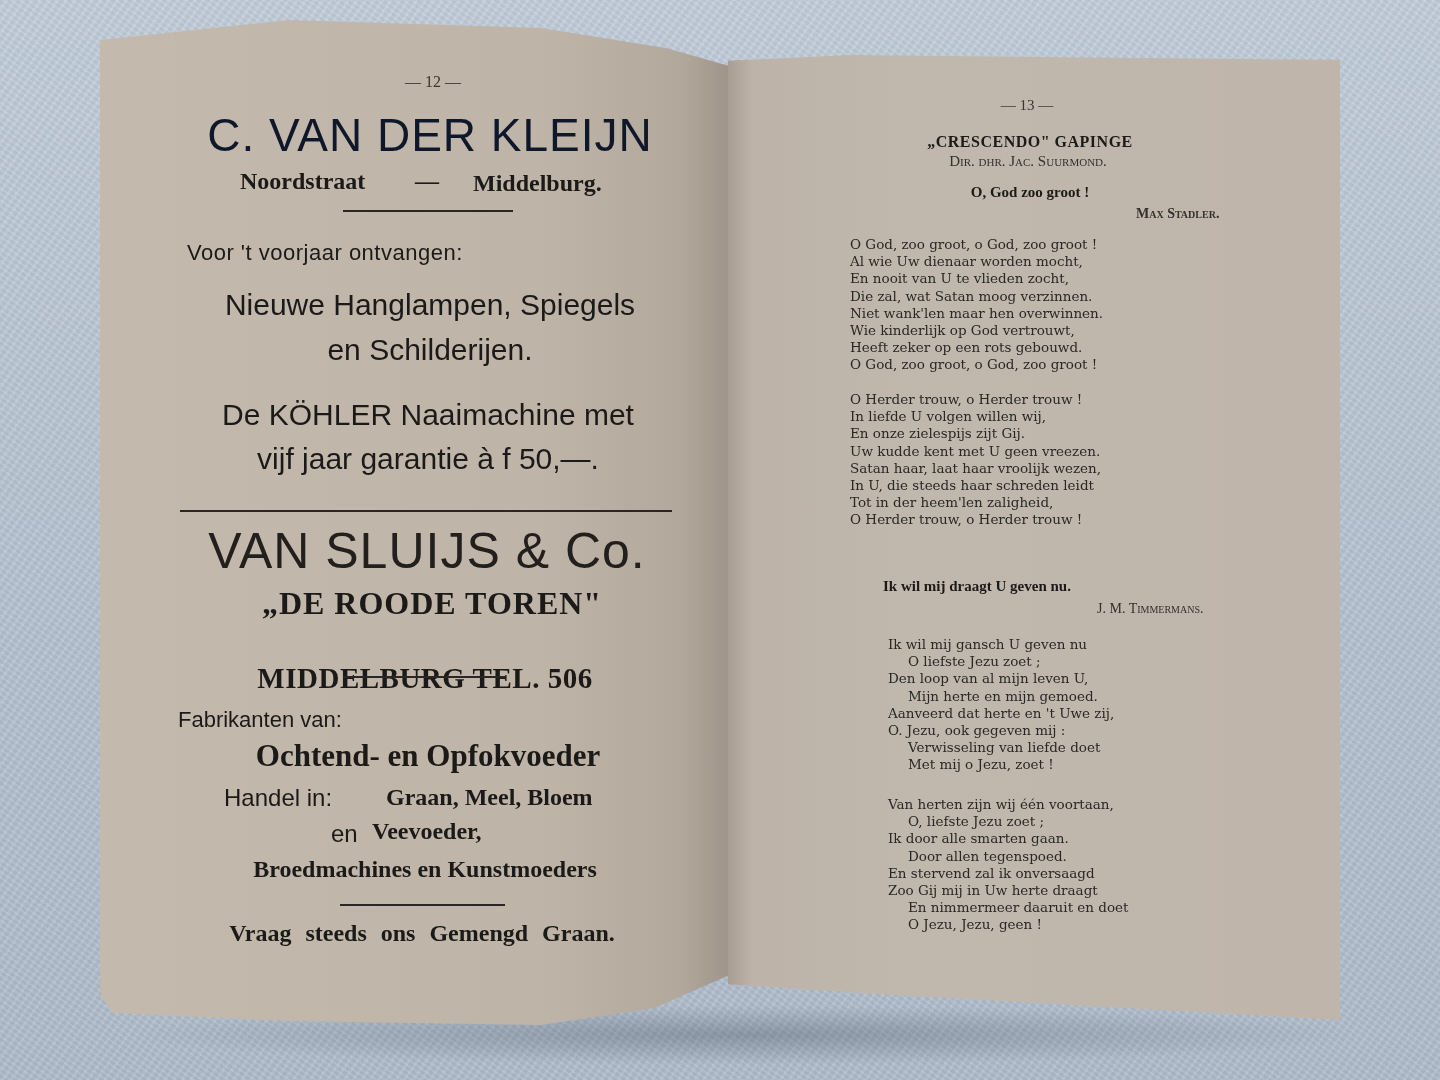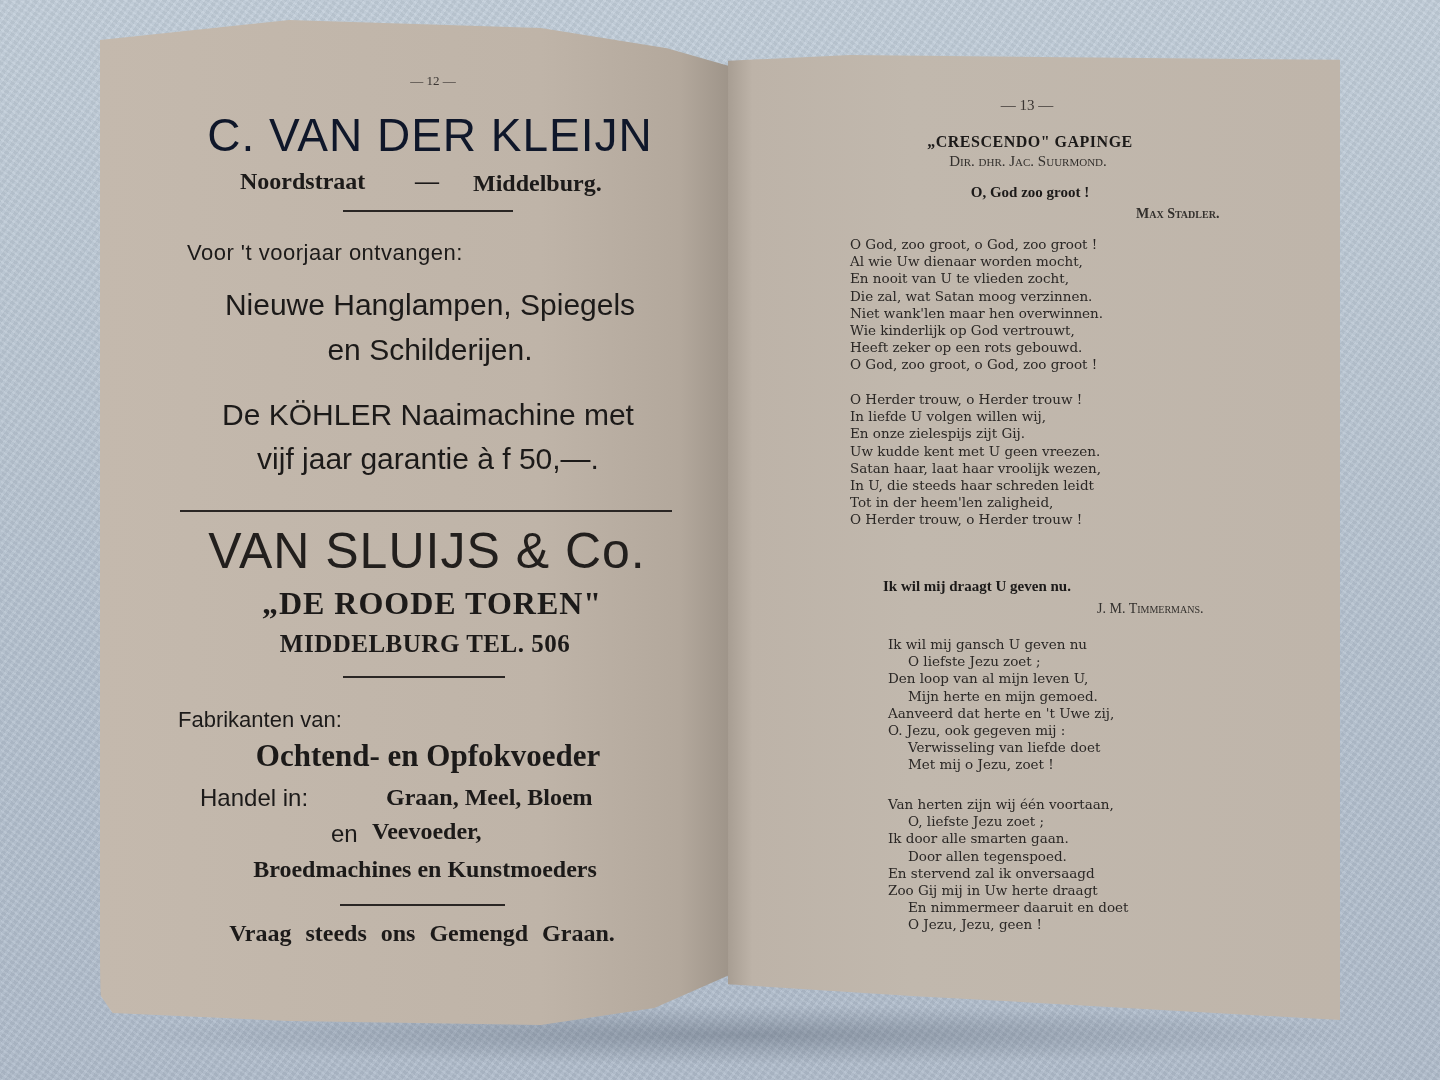--- a/index.html
+++ b/index.html
@@ -43,45 +43,45 @@
   .poem div { white-space:nowrap; }
   .indent { padding-left:20px; }
 </style>
 </head>
 <body>
 
 <div class="shadow"></div>
 
 <div class="page page-left"></div>
 
-<div class="abs center" style="left:433px; top:73px; font-size:13px; color:#3a3532;">— 12 —</div>
+<div class="abs center" style="left:433px; top:73px; font-size:16px; color:#3a3532;">— 12 —</div>
 
 <div class="abs center sans" style="left:430px; top:108px; font-size:46px; letter-spacing:1px; color:#0f172a;">C. VAN DER KLEIJN</div>
 
 <div class="abs sansb" style="left:240px; top:168px; font-size:24px;">Noordstraat</div>
 <div class="abs sansb" style="left:415px; top:168px; font-size:24px;">—</div>
 <div class="abs sansb" style="left:473px; top:170px; font-size:24px;">Middelburg.</div>
 <div class="rule" style="left:343px; top:210px; width:170px;"></div>
 
 <div class="abs sans" style="left:187px; top:240px; font-size:22px; letter-spacing:0.5px;">Voor 't voorjaar ontvangen:</div>
 <div class="abs center sans" style="left:430px; top:288px; font-size:30px;">Nieuwe Hanglampen, Spiegels</div>
 <div class="abs center sans" style="left:430px; top:333px; font-size:30px;">en Schilderijen.</div>
 <div class="abs center sans" style="left:428px; top:398px; font-size:30px;">De KÖHLER Naaimachine met</div>
 <div class="abs center sans" style="left:428px; top:442px; font-size:30px;">vijf jaar garantie à f 50,—.</div>
 
 <div class="rule" style="left:180px; top:510px; width:492px;"></div>
 
 <div class="abs center sans" style="left:427px; top:522px; font-size:50px; letter-spacing:1px; color:#221f1d;">VAN SLUIJS &amp; Co.</div>
 <div class="abs center sansb" style="left:432px; top:585px; font-size:32px; letter-spacing:1px;">„DE ROODE TOREN"</div>
-<div class="abs center sansb" style="left:425px; top:630px; font-size:25px; letter-spacing:0.5px;">MIDDELBURG TEL. 506</div>
+<div class="abs center sansb" style="left:425px; top:662px; font-size:29px; letter-spacing:0.5px;">MIDDELBURG TEL. 506</div>
 <div class="rule" style="left:343px; top:676px; width:162px;"></div>
 
 <div class="abs sans" style="left:178px; top:707px; font-size:22px;">Fabrikanten van:</div>
 <div class="abs center sansb" style="left:428px; top:738px; font-size:31px;">Ochtend- en Opfokvoeder</div>
-<div class="abs sans" style="left:200px; top:784px; font-size:24px;">Handel in:</div>
+<div class="abs sans" style="left:224px; top:784px; font-size:24px;">Handel in:</div>
 <div class="abs sansb" style="left:386px; top:784px; font-size:24px;">Graan, Meel, Bloem</div>
 <div class="abs sans" style="left:331px; top:820px; font-size:24px;">en</div>
 <div class="abs sansb" style="left:372px; top:818px; font-size:24px;">Veevoeder,</div>
 <div class="abs center sansb" style="left:425px; top:856px; font-size:24px;">Broedmachines en Kunstmoeders</div>
 <div class="rule" style="left:340px; top:904px; width:165px;"></div>
 <div class="abs center sansb" style="left:422px; top:920px; font-size:24px; word-spacing:8px;">Vraag steeds ons Gemengd Graan.</div>
 
 <div class="page page-right"></div>
 
 <div class="abs center" style="left:1027px; top:97px; font-size:15px; color:#3a3532;">— 13 —</div>

